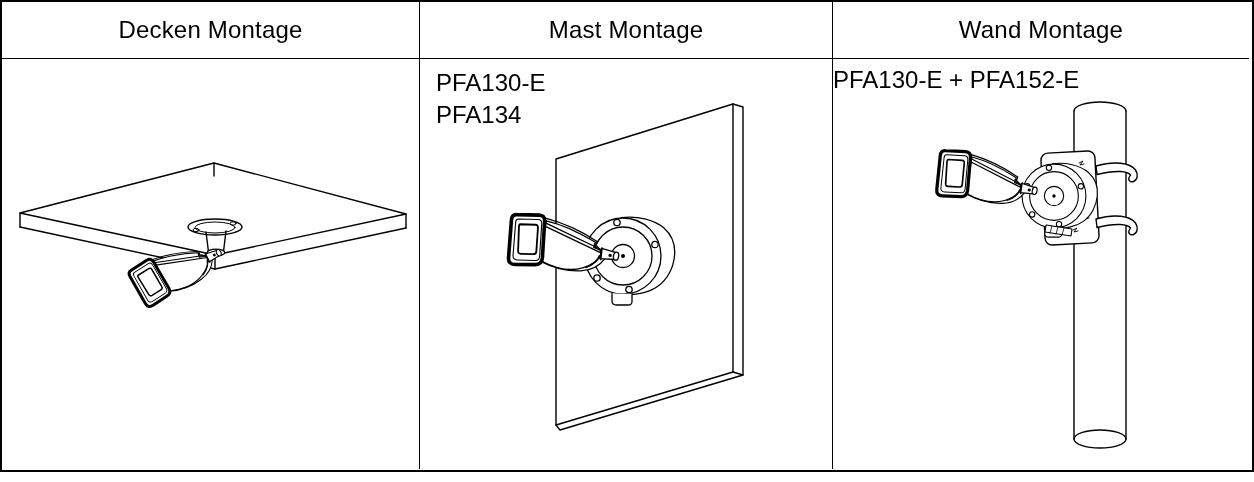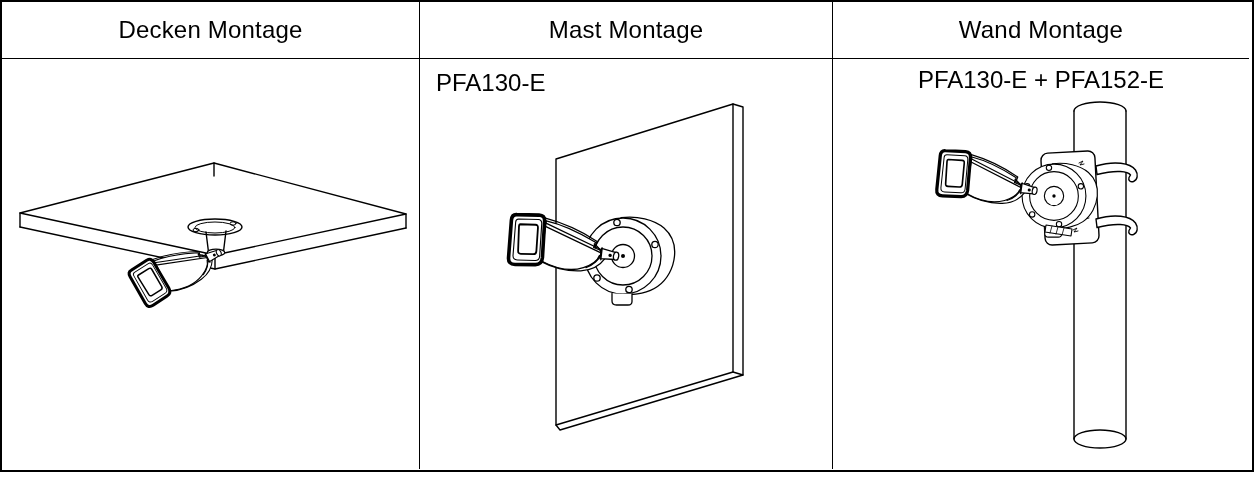--- a/index.html
+++ b/index.html
@@ -15,21 +15,21 @@
     display:flex;align-items:center;justify-content:center;
     border-bottom:1.5px solid #000;
     font-size:24px;letter-spacing:0.2px;
   }
   .bcell{position:relative;overflow:hidden;text-decoration:underline;}
   .c2{border-left:1.5px solid #000;}
   .c3{border-left:1.5px solid #000;}
   .cell-svg{position:absolute;left:0;top:0;}
   .acc-list{position:absolute;font-size:24px;line-height:32px;}
   .acc-left{left:16px;top:8px;text-align:left;}
-  .acc-center{left:0;right:0;top:5px;text-align:center;}
+  .acc-center{left:0;right:0;top:5px;}
 </style>
 </head>
 <body>
 
 <svg width="0" height="0" style="position:absolute" aria-hidden="true">
   <defs>
     <g id="cam" fill="none" stroke="#000" stroke-width="1.3" stroke-linecap="round" stroke-linejoin="round">
       <path fill="#fff" d="M44,8 C60,9 80,15 96,21.5 L95,27 L108,30 C111,31 112,33 110.5,34.5 L108,36 C104,44 96,50 86,52 C72,55 56,53 45,49 Z"></path>
       <path d="M42,5.5 C62,7.5 82,13.5 97.5,20.5 L96.3,26.5"></path>
       <path d="M43,10 L108,29.5 M43.5,13.5 L107.5,32.5"></path>
@@ -95,20 +95,21 @@
       <g>
         <path d="M136,100 L313,45 L313,313 L136,366 Z"></path>
         <path d="M313,45 L323,48 L323,316 L313,313"></path>
         <path d="M136,366 L140,371 L323,316"></path>
       </g>
       <use href="#jbox" transform="translate(203,197)"></use>
       <use href="#cam" transform="translate(107,181) rotate(9) translate(-28,-30)"></use>
     </svg>
     <div class="acc-list acc-left">
       <div>PFA130-E</div>
+      <div>PFA134</div>
     </div>
   </div>
 
   <div class="bcell c3">
     <svg class="cell-svg" width="417" height="409" viewBox="0 0 417 409" fill="none" stroke="#000" stroke-width="1.4" stroke-linecap="round" stroke-linejoin="round">
       <g>
         <path d="M241,52 A26,9 0 0 1 293,52"></path>
         <path d="M241,52 L241,380 M293,52 L293,380"></path>
         <ellipse cx="267" cy="380" rx="26" ry="9"></ellipse>
       </g>

